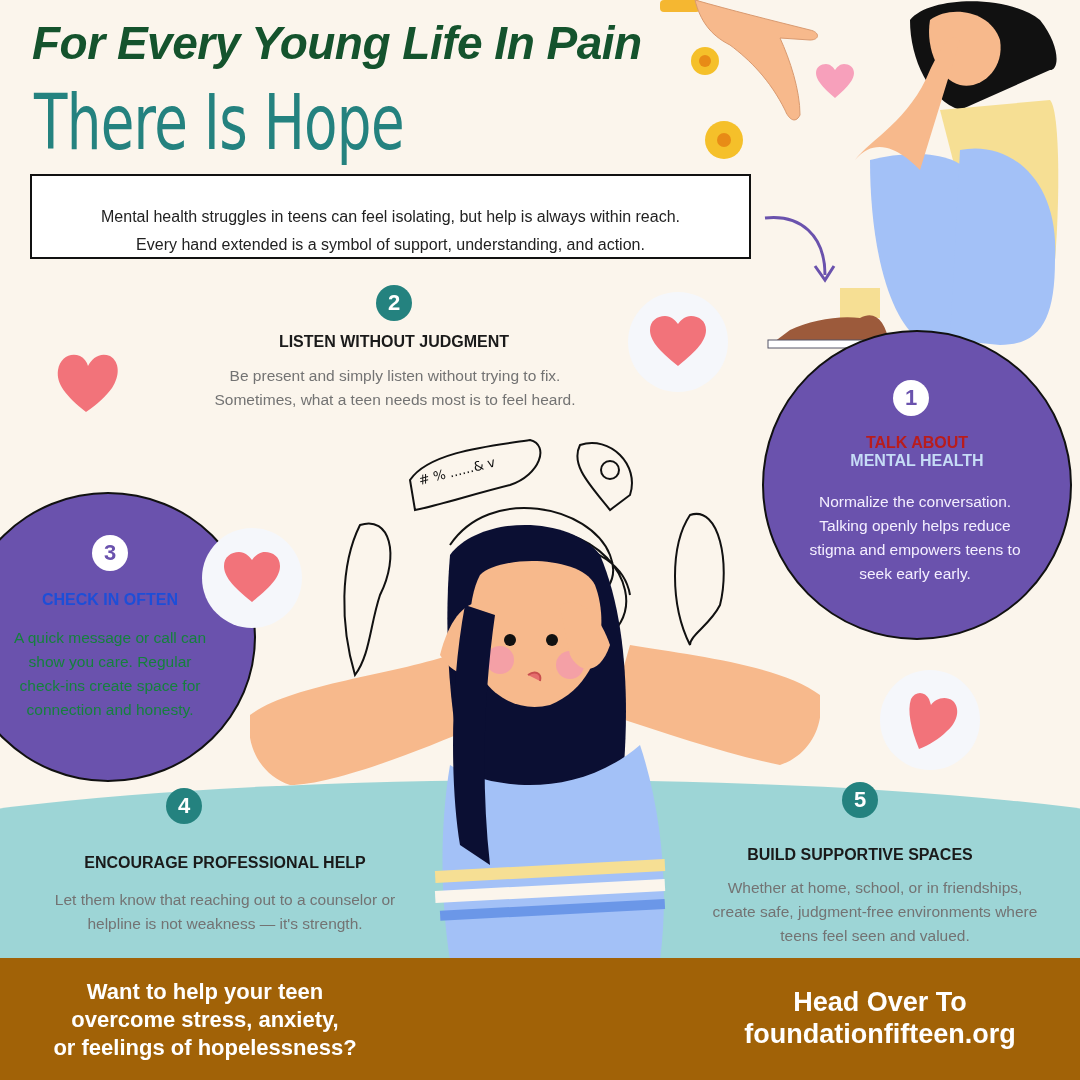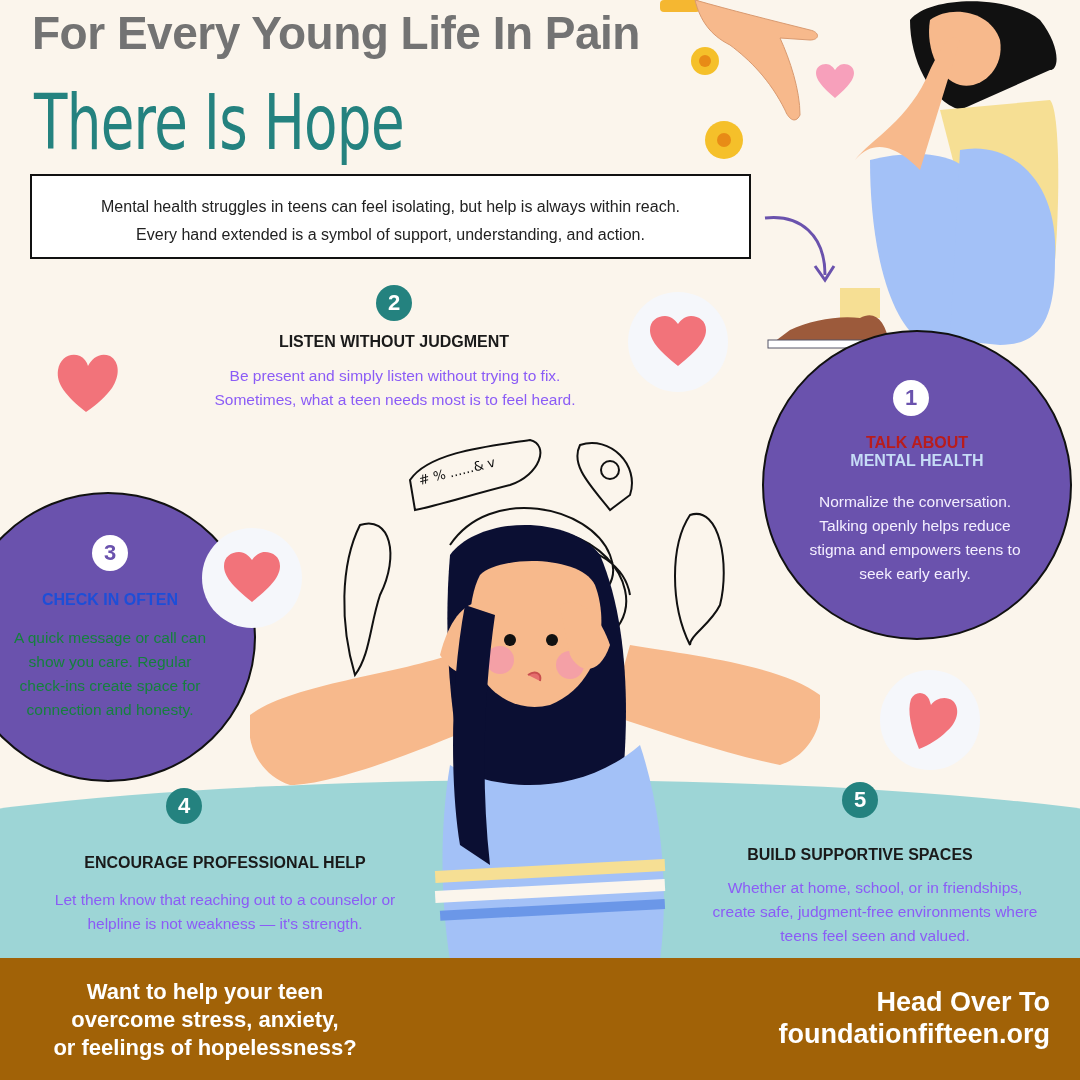--- a/index.html
+++ b/index.html
@@ -1,31 +1,31 @@
 <!DOCTYPE html>
 <html><head>
 <meta charset="utf-8">
 <style>
   * { box-sizing: border-box; margin: 0; padding: 0; }
   html, body { width: 1080px; height: 1080px; overflow: hidden; }
   body { background: #fbf5ec; font-family: "Liberation Sans", sans-serif; position: relative; color: #1a1a1a; }
   .abs { position: absolute; }
-  .title1 { left: 32px; top: 6px; font-size: 46px; font-weight: bold; color: #737373; letter-spacing: -0.5px; }
+  .title1 { left: 32px; top: 16px; font-size: 46px; font-weight: bold; color: #14532d; letter-spacing: -0.5px; font-style: italic; }
   .title2 { left: 34px; top: 78px; font-size: 76px; color: #24827f; font-family: "DejaVu Sans", sans-serif; font-weight: normal; transform: scaleX(0.72); transform-origin: left top; letter-spacing: -1px; }
-  .intro { left: 30px; top: 174px; width: 721px; height: 85px; border: 2px solid #111; background: #fff; text-align: center; font-size: 16px; line-height: 28px; padding-top: 17px; color: #222; }
+  .intro { left: 30px; top: 174px; width: 721px; height: 85px; border: 2px solid #111; background: #fff; text-align: center; font-size: 16px; line-height: 28px; padding-top: 27px; color: #222; }
   .num { width: 36px; height: 36px; border-radius: 50%; background: #24827f; color: #fff; font-weight: bold; font-size: 22px; display: flex; align-items: center; justify-content: center; }
   .num.white { background: #fff; color: #6a52ad; }
   .heading { font-weight: bold; font-size: 16px; text-align: center; }
-  .body { font-size: 15.5px; line-height: 24px; text-align: center; color: #8b5cf6; }
+  .body { font-size: 15.5px; line-height: 24px; text-align: center; color: #737373; }
   .circle { border-radius: 50%; background: #6a52ad; border: 2px solid #111; }
   .teal-area { left: -200px; top: 780px; width: 1480px; height: 500px; background: #9dd5d6; border-radius: 50% 50% 0 0 / 18% 18% 0 0; }
   .footer { left: 0; top: 958px; width: 1080px; height: 146px; background: #a16207; color: #fff; }
   .foot-left { left: 30px; top: 20px; width: 350px; text-align: center; font-weight: bold; font-size: 22px; line-height: 28px; }
   .foot-logo { left: 416px; top: 40px; width: 247px; height: 44px; background: #fff; color: #222; font-weight: bold; font-size: 22px; display: flex; align-items: center; justify-content: center; }
-  .foot-right { left: 710px; top: 28px; width: 340px; text-align: right; font-weight: bold; font-size: 27px; line-height: 32px; }
+  .foot-right { left: 710px; top: 28px; width: 340px; text-align: center; font-weight: bold; font-size: 27px; line-height: 32px; }
   .heart-bubble { width: 100px; height: 100px; border-radius: 50%; background: #f5f7fb; display: flex; align-items: center; justify-content: center; }
   svg { display: block; }
 </style>
 </head>
 <body>
 
 <div class="abs teal-area"></div>
 
 <div class="abs title1">For Every Young Life In Pain</div>
 <div class="abs title2">There Is Hope</div>

